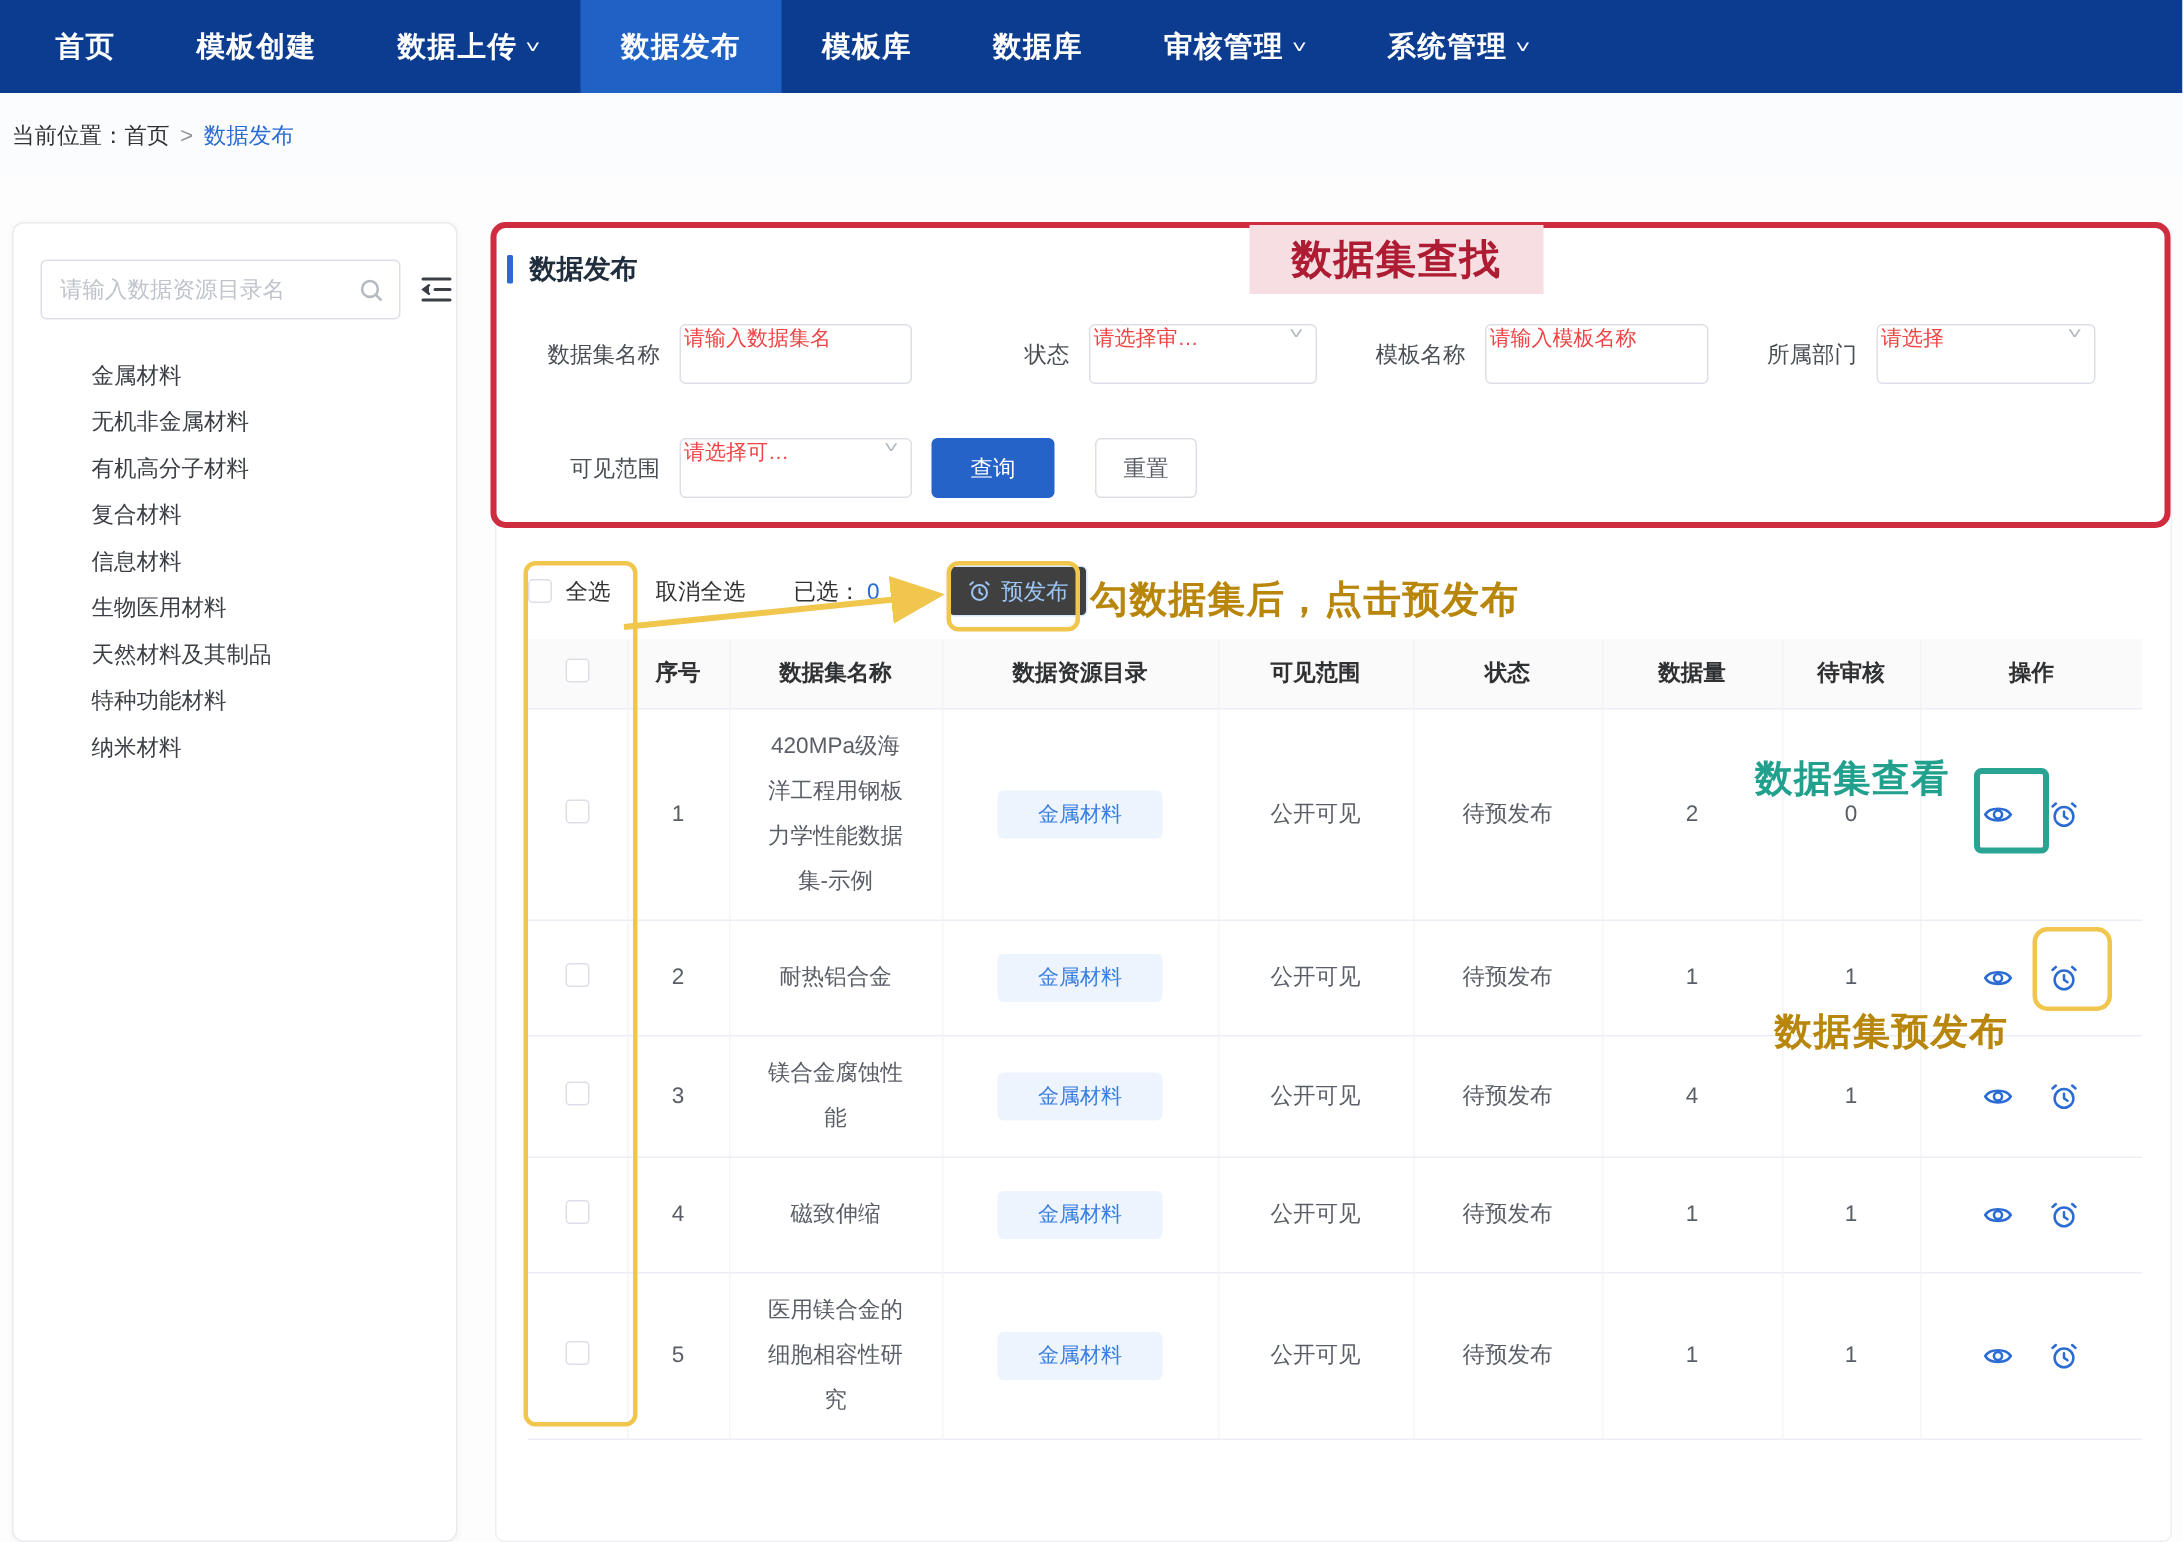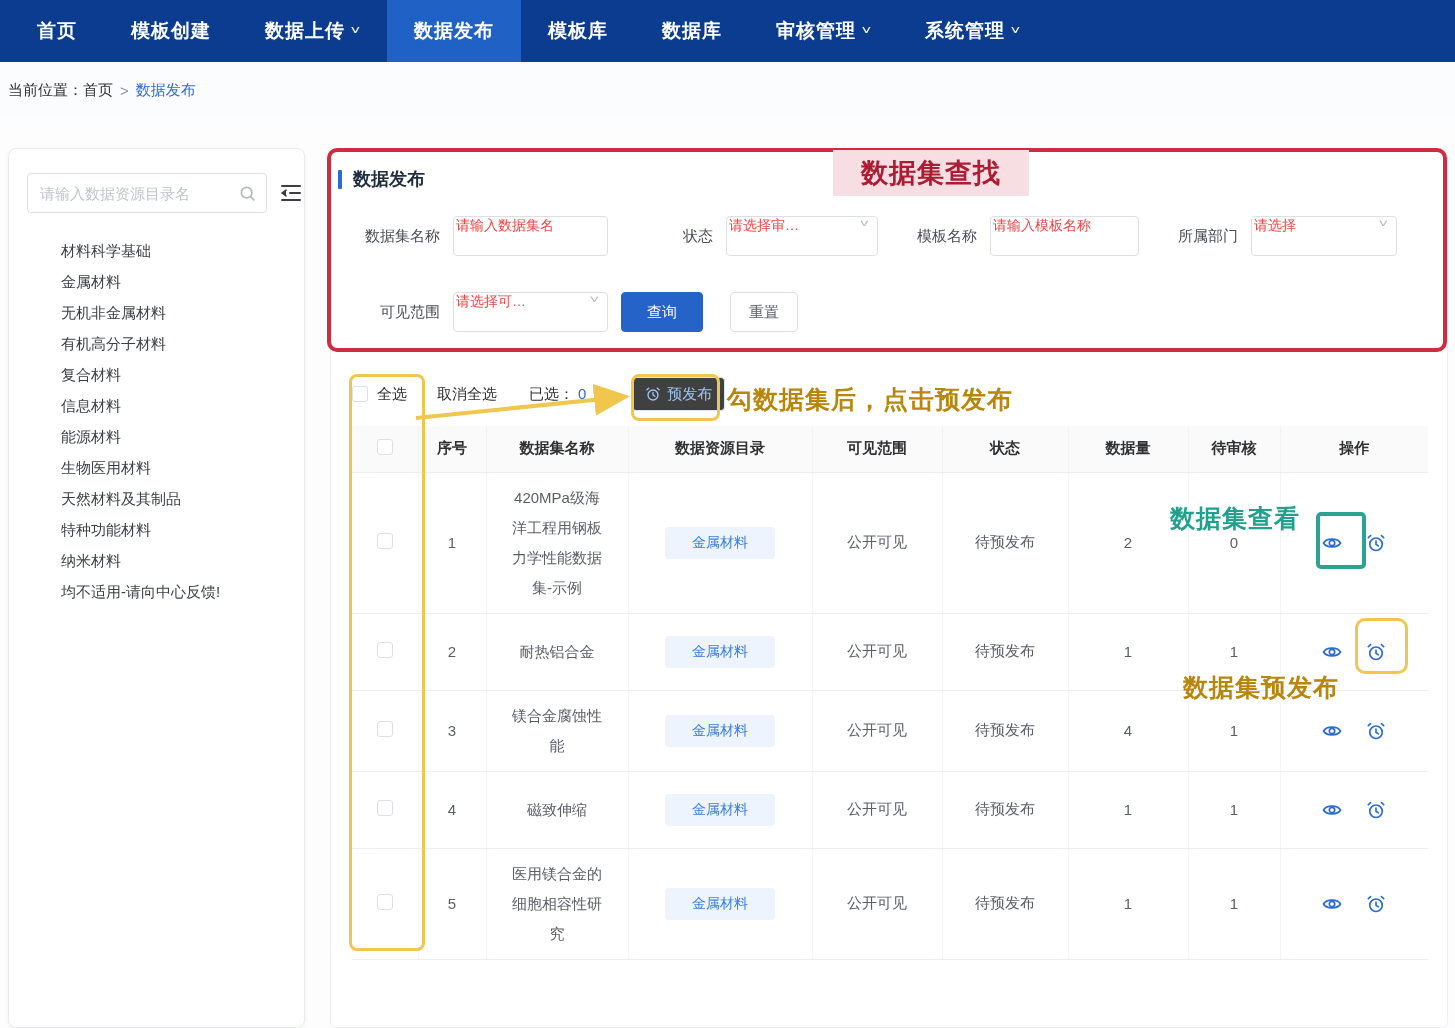--- a/index.html
+++ b/index.html
@@ -144,32 +144,29 @@
     <div class="fold-btn">
       <svg width="24" height="24" viewBox="0 0 24 24" fill="none" stroke="#3b3f45" stroke-width="2" stroke-linecap="round">
           <line x1="3" y1="5" x2="21" y2="5"></line>
           <line x1="11" y1="12" x2="21" y2="12"></line>
           <line x1="3" y1="19" x2="21" y2="19"></line>
           <path d="M7 9.2 L3.2 12 L7 14.8" fill="#3b3f45" stroke-width="1.6"></path>
         </svg>
     </div>
   </div>
   <div class="tree">
-    <div class="tree-item">材料科学基础</div>
     <div class="tree-item">金属材料</div>
     <div class="tree-item">无机非金属材料</div>
     <div class="tree-item">有机高分子材料</div>
     <div class="tree-item">复合材料</div>
     <div class="tree-item">信息材料</div>
-    <div class="tree-item">能源材料</div>
     <div class="tree-item">生物医用材料</div>
     <div class="tree-item">天然材料及其制品</div>
     <div class="tree-item">特种功能材料</div>
     <div class="tree-item">纳米材料</div>
-    <div class="tree-item">均不适用-请向中心反馈!</div>
   </div>
 </div>
 
 <div class="main-card">
   <div class="panel-title-row">
     <div class="title-bar"></div>
     <div class="panel-title">数据发布</div>
   </div>
 
   <div class="form-row">

